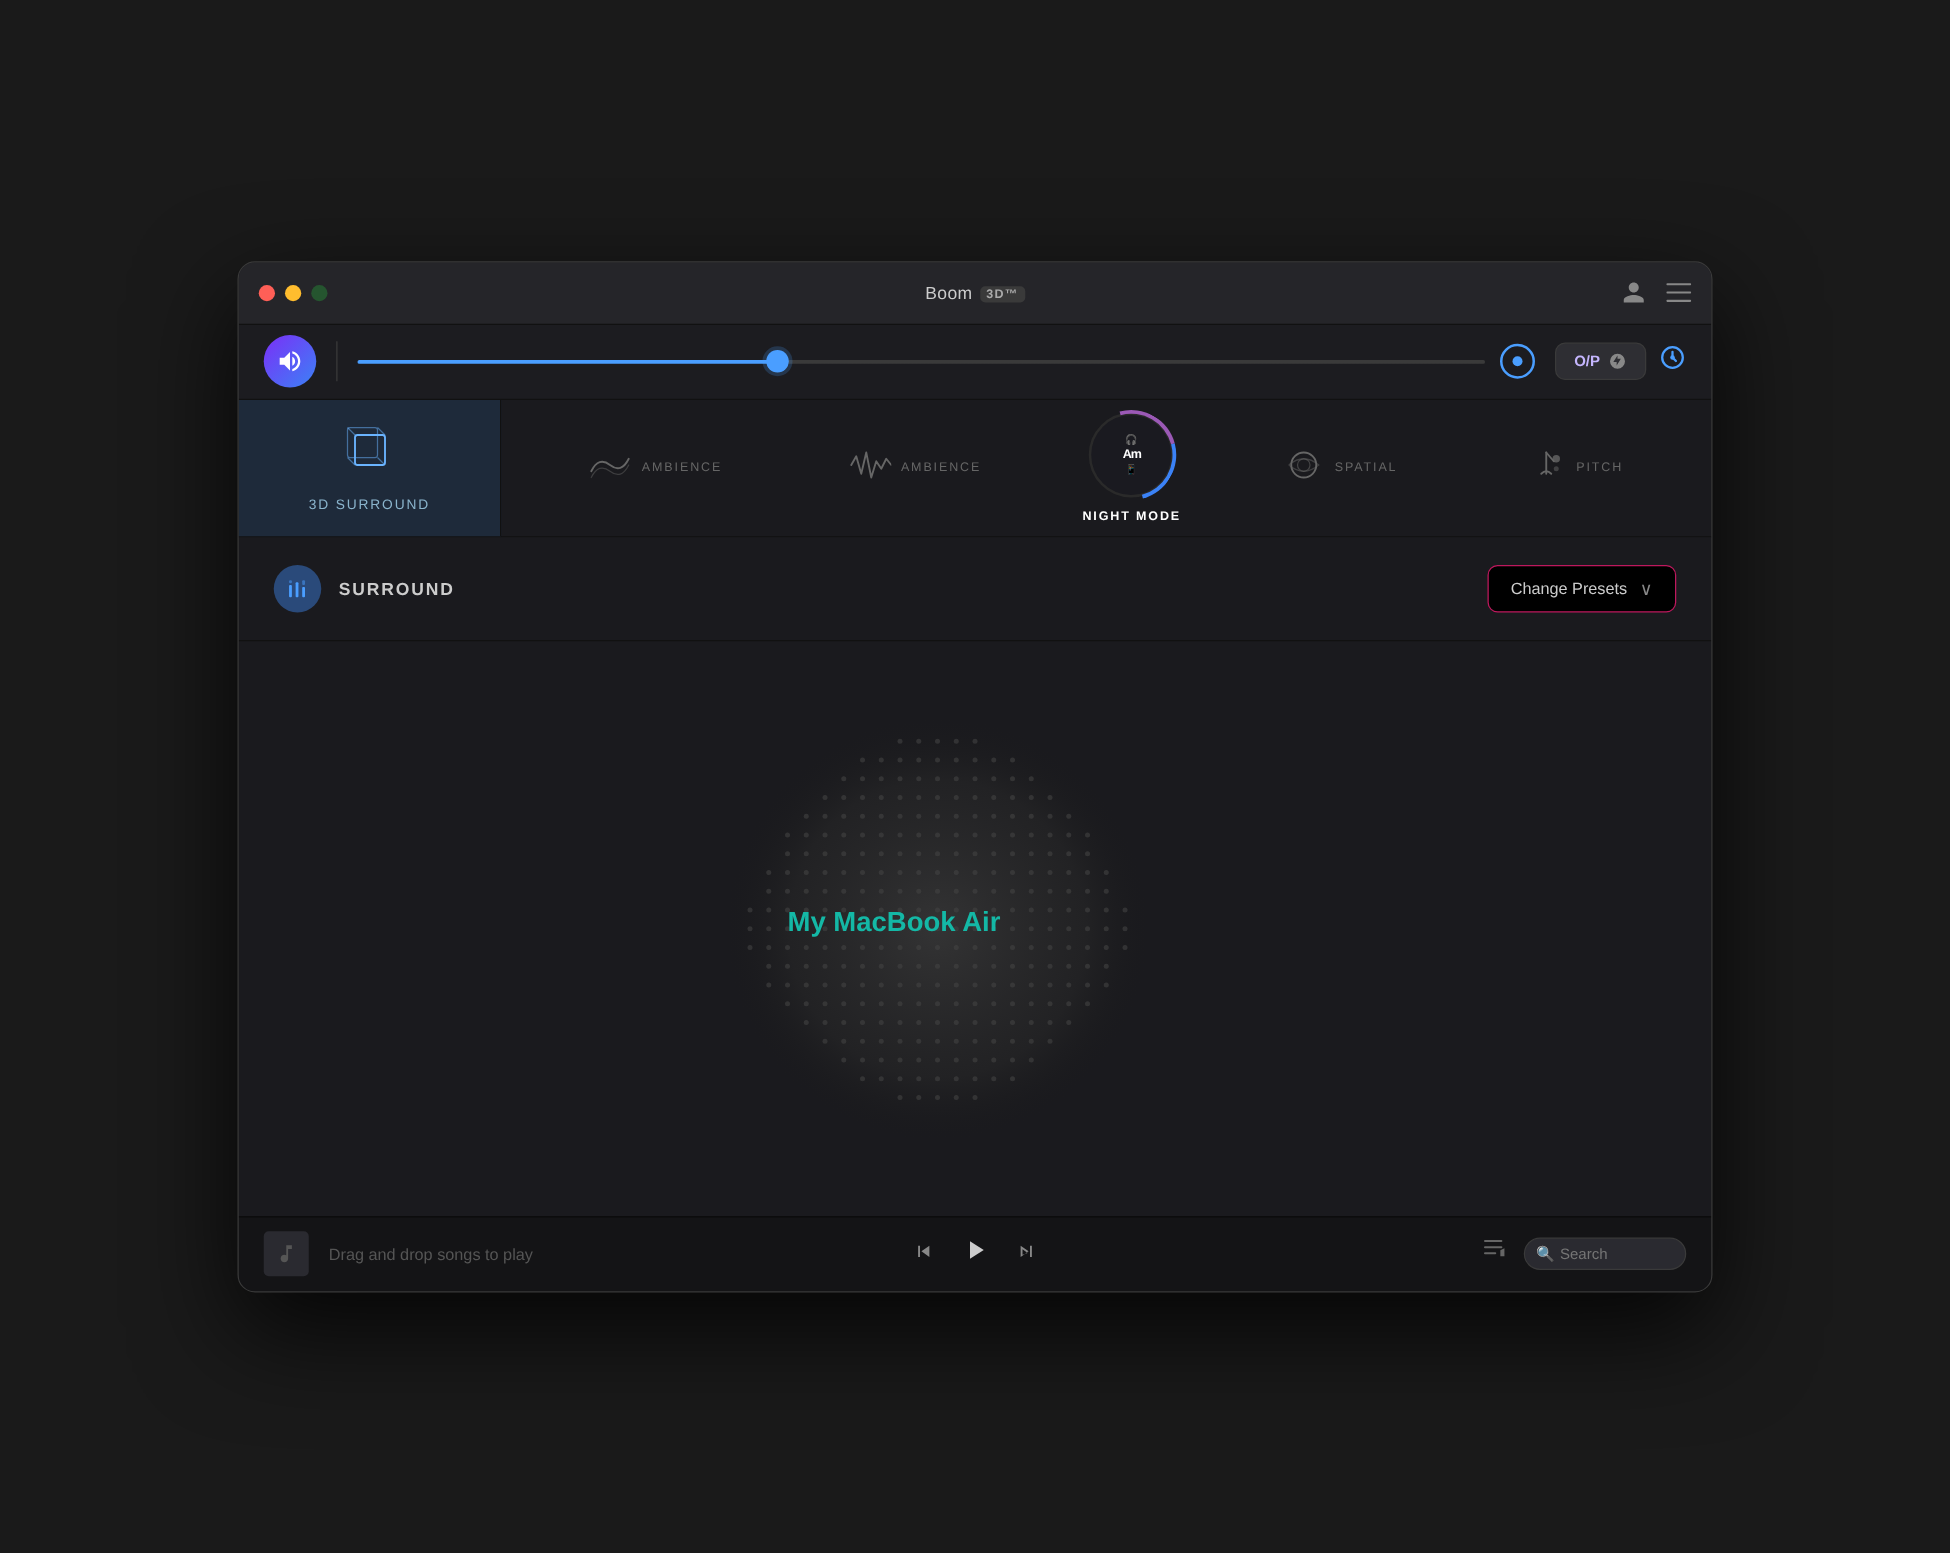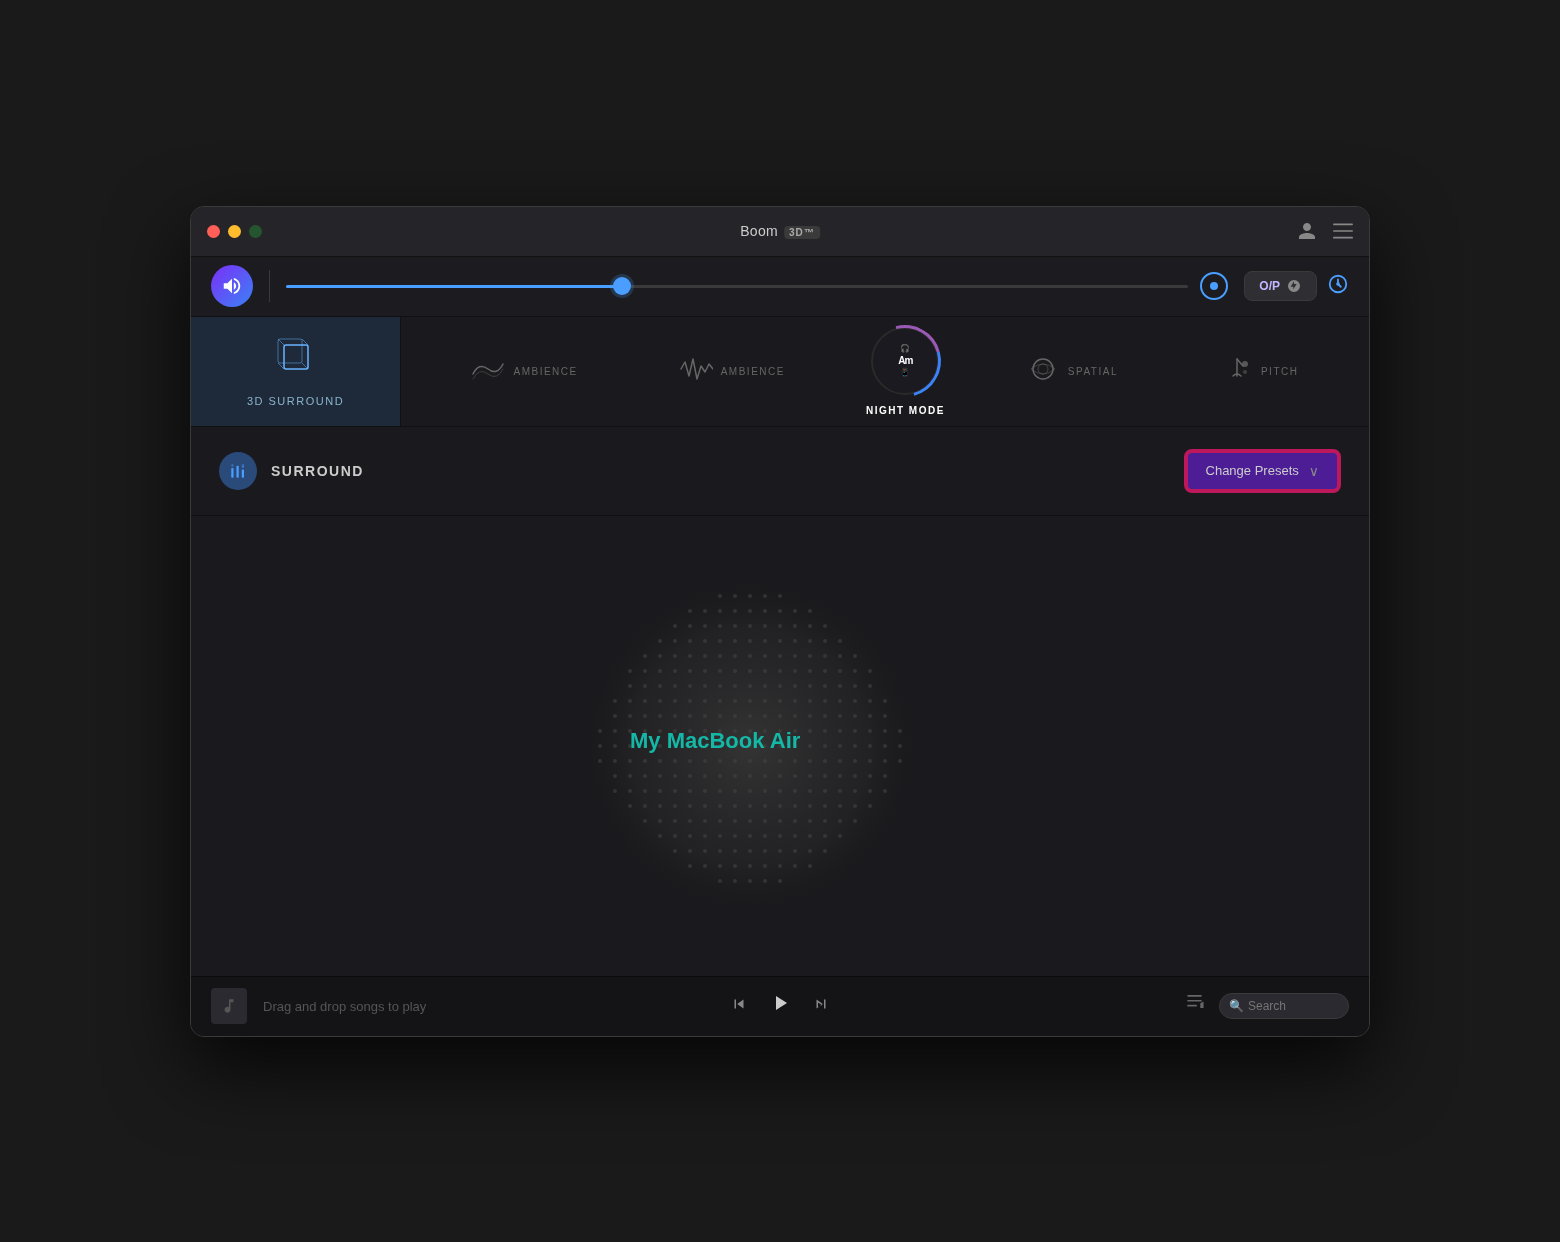--- a/index.html
+++ b/index.html
@@ -340,22 +340,22 @@
 
     .eq-title {
       color: #ccc;
       font-size: 14px;
       font-weight: 600;
       letter-spacing: 1.5px;
     }
 
     .change-presets-btn {
       margin-left: auto;
-      background: #4c1d95;
-      border: 4px solid #be185d;
+      background: #000000;
+      border: 1px solid #be185d;
       border-radius: 8px;
       padding: 10px 18px;
       color: #ccc;
       font-size: 13px;
       font-weight: 500;
       cursor: pointer;
       display: flex;
       align-items: center;
       gap: 10px;
     }

